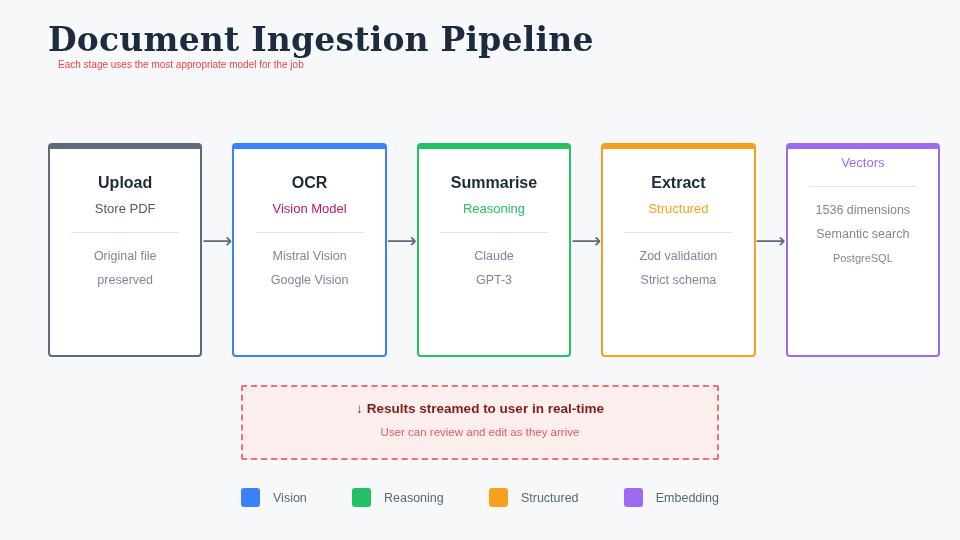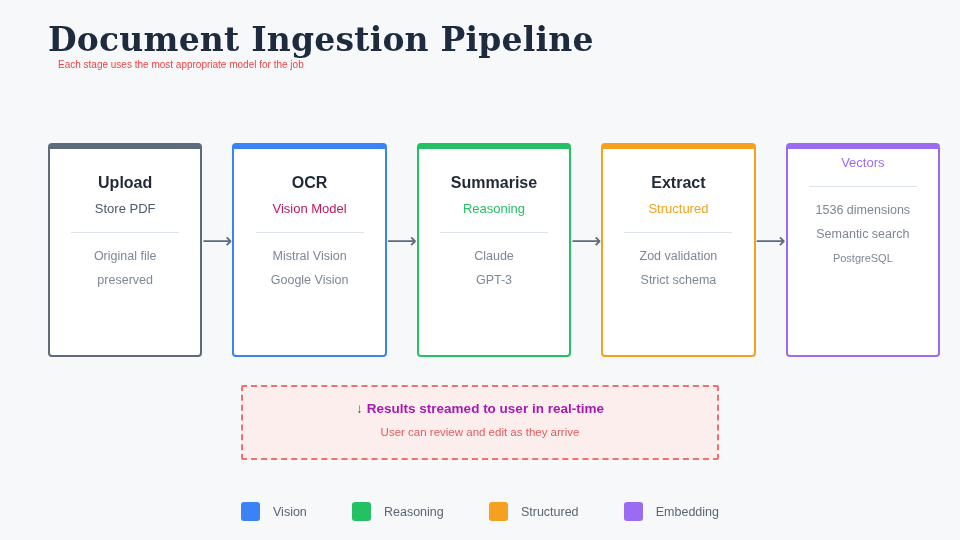--- a/index.html
+++ b/index.html
@@ -81,32 +81,32 @@
     box-sizing:border-box;
     background:#fdeeee;
     border:2px dashed #ee7070;
     border-radius:2px;
     text-align:center;
   }
   .callout-title{
     margin-top:14px;
     font-size:13.5px;
     font-weight:700;
-    color:#a21caf;
+    color:#7f1d1d;
   }
   .callout-title .down-arrow{font-weight:400;margin-right:4px;}
   .callout-sub{
     margin-top:10px;
     font-size:11.5px;
     color:#e25b5b;
   }
 
   
   .legend{
-    position:absolute;top:502px;left:241px;
+    position:absolute;top:488px;left:241px;
     width:478px;
     display:flex;justify-content:space-between;align-items:center;
   }
   .legend-item{display:flex;align-items:center;}
   .legend-swatch{
     width:19px;height:19px;border-radius:3px;
     margin-right:13px;
   }
   .legend-label{font-size:12.5px;color:#5b6574;}
 </style>

